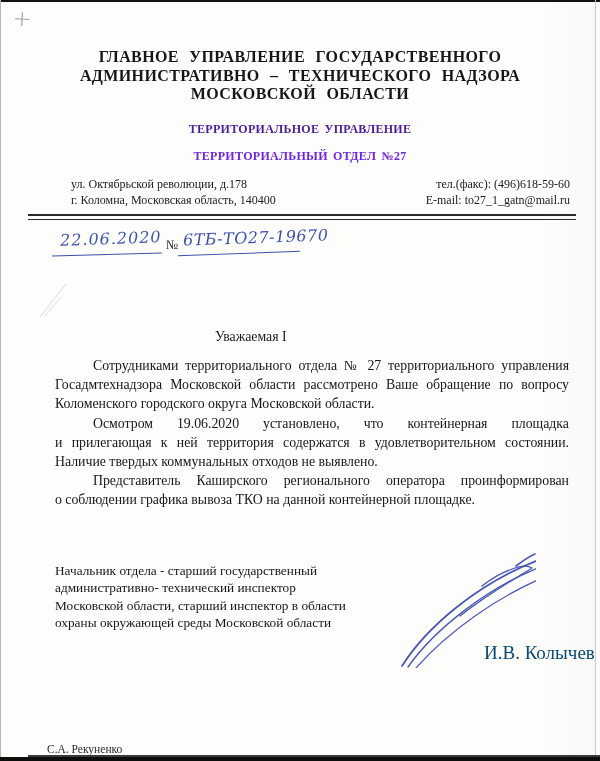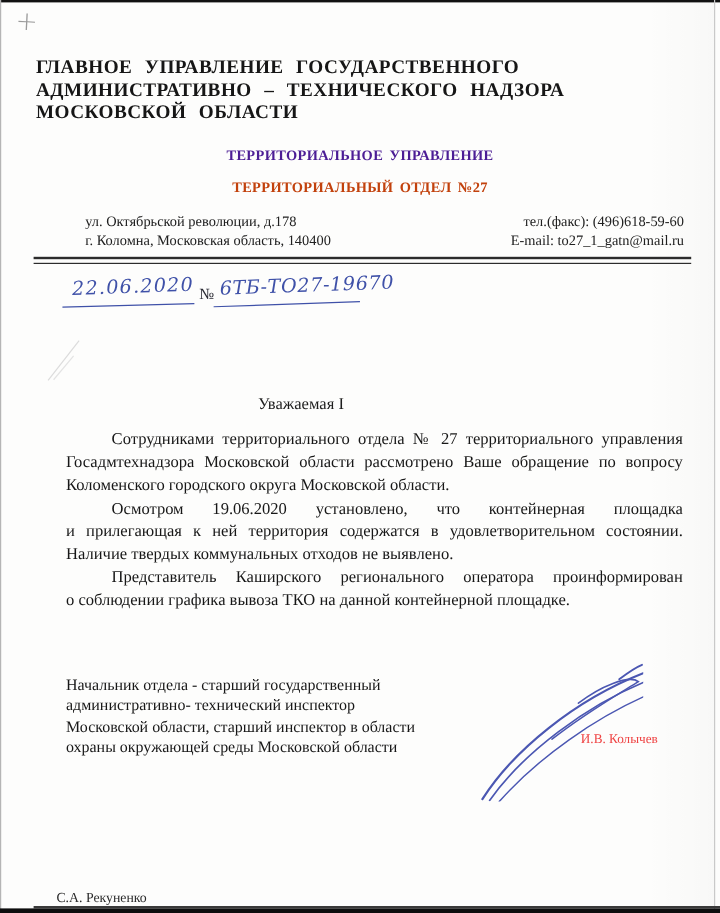--- a/index.html
+++ b/index.html
@@ -13,23 +13,23 @@
   .edge-top{position:absolute;left:0;top:0;width:600px;height:2px;background:#111;}
   .edge-bottom{position:absolute;left:0;top:757px;width:600px;height:4px;background:#0d0d0d;}
   .edge-left{position:absolute;left:0;top:0;width:1px;height:761px;background:#b5b5b5;}
   .edge-right{position:absolute;left:595px;top:0;width:1px;height:761px;background:#c9c9c9;}
   .scan-shade{position:absolute;left:538px;top:0;width:57px;height:761px;background:linear-gradient(90deg,rgba(0,0,0,0) 0%,rgba(0,0,0,0.02) 100%);}
   .plus-mark{position:absolute;left:13px;top:6px;font-family:"DejaVu Sans",sans-serif;font-size:22px;font-weight:300;color:#9b9b9b;transform:rotate(3deg);}
   .pencil-slash{position:absolute;left:32px;top:300px;width:42px;height:1px;background:#dcdcdc;transform:rotate(-52deg);}
   .pencil-slash2{position:absolute;left:40px;top:306px;width:26px;height:1px;background:#e3e3e3;transform:rotate(-50deg);}
 
   
-  .org{position:absolute;left:30px;top:48px;width:540px;text-align:left;font-weight:bold;font-size:16px;line-height:18.5px;letter-spacing:0.4px;word-spacing:6px;color:#161616;}
+  .org{position:absolute;left:30px;top:48px;width:540px;text-align:center;font-weight:bold;font-size:16px;line-height:18.5px;letter-spacing:0.4px;word-spacing:6px;color:#161616;}
   .dept1{position:absolute;left:30px;top:122px;width:540px;text-align:center;font-weight:bold;font-size:12px;letter-spacing:0.3px;word-spacing:2px;color:#4c1d95;}
-  .dept2{position:absolute;left:30px;top:149px;width:540px;text-align:center;font-weight:bold;font-size:12px;letter-spacing:0.3px;word-spacing:2px;color:#c2410c;}
+  .dept2{position:absolute;left:30px;top:149px;width:540px;text-align:center;font-weight:bold;font-size:12px;letter-spacing:0.3px;word-spacing:2px;color:#6d28d9;}
   .addr-left{position:absolute;left:71px;top:177px;font-size:12px;line-height:15.5px;color:#202020;}
   .addr-right{position:absolute;right:30px;top:177px;font-size:12px;line-height:15.5px;text-align:right;color:#202020;margin-left:46px;}
   .rule-double{position:absolute;left:28px;top:214px;width:548px;height:3px;border-top:2.5px solid #2c2c2c;border-bottom:1.5px solid #2c2c2c;}
 
   
   .hand{font-family:"DejaVu Serif",serif;font-style:italic;color:#3f51a8;}
   .ref-date{position:absolute;left:60px;top:229px;font-size:16px;transform:rotate(-2deg);letter-spacing:1px;}
   .ref-date-line{position:absolute;left:52px;top:254px;width:110px;height:1px;background:#3f51a8;transform:rotate(-1.5deg);}
   .ref-no-sign{position:absolute;left:166px;top:237px;font-size:13px;color:#2a2a33;}
   .ref-number{position:absolute;left:183px;top:228px;font-size:16px;transform:rotate(-2deg);letter-spacing:0.5px;}
@@ -37,21 +37,21 @@
 
   
   .greeting{position:absolute;left:215px;top:329px;font-size:13.8px;color:#1d1d1d;}
   .body-block{position:absolute;left:55px;top:356px;width:514px;font-size:13.8px;line-height:19.2px;color:#171717;}
   .jline{text-align:justify;text-align-last:justify;}
   .jlast{text-align:left;text-align-last:left;}
   .pindent{text-indent:38px;}
 
   
   .sig-title{position:absolute;left:55px;top:562px;width:340px;font-size:13.3px;line-height:17.3px;color:#171717;}
-  .sig-name{position:absolute;left:484px;top:610px;font-size:11px;color:#ef4444;}
+  .sig-name{position:absolute;left:484px;top:642px;font-size:19px;color:#0c4a6e;}
   .sig-svg{position:absolute;left:396px;top:550px;}
 
   
   .executor{position:absolute;left:47px;top:743px;font-size:11.5px;color:#2a2a2a;}
   .footer-rule{position:absolute;left:28px;top:755px;width:572px;height:1.5px;background:#3a3a3a;}
 </style>
 </head>
 <body>
 
 <div class="page">

